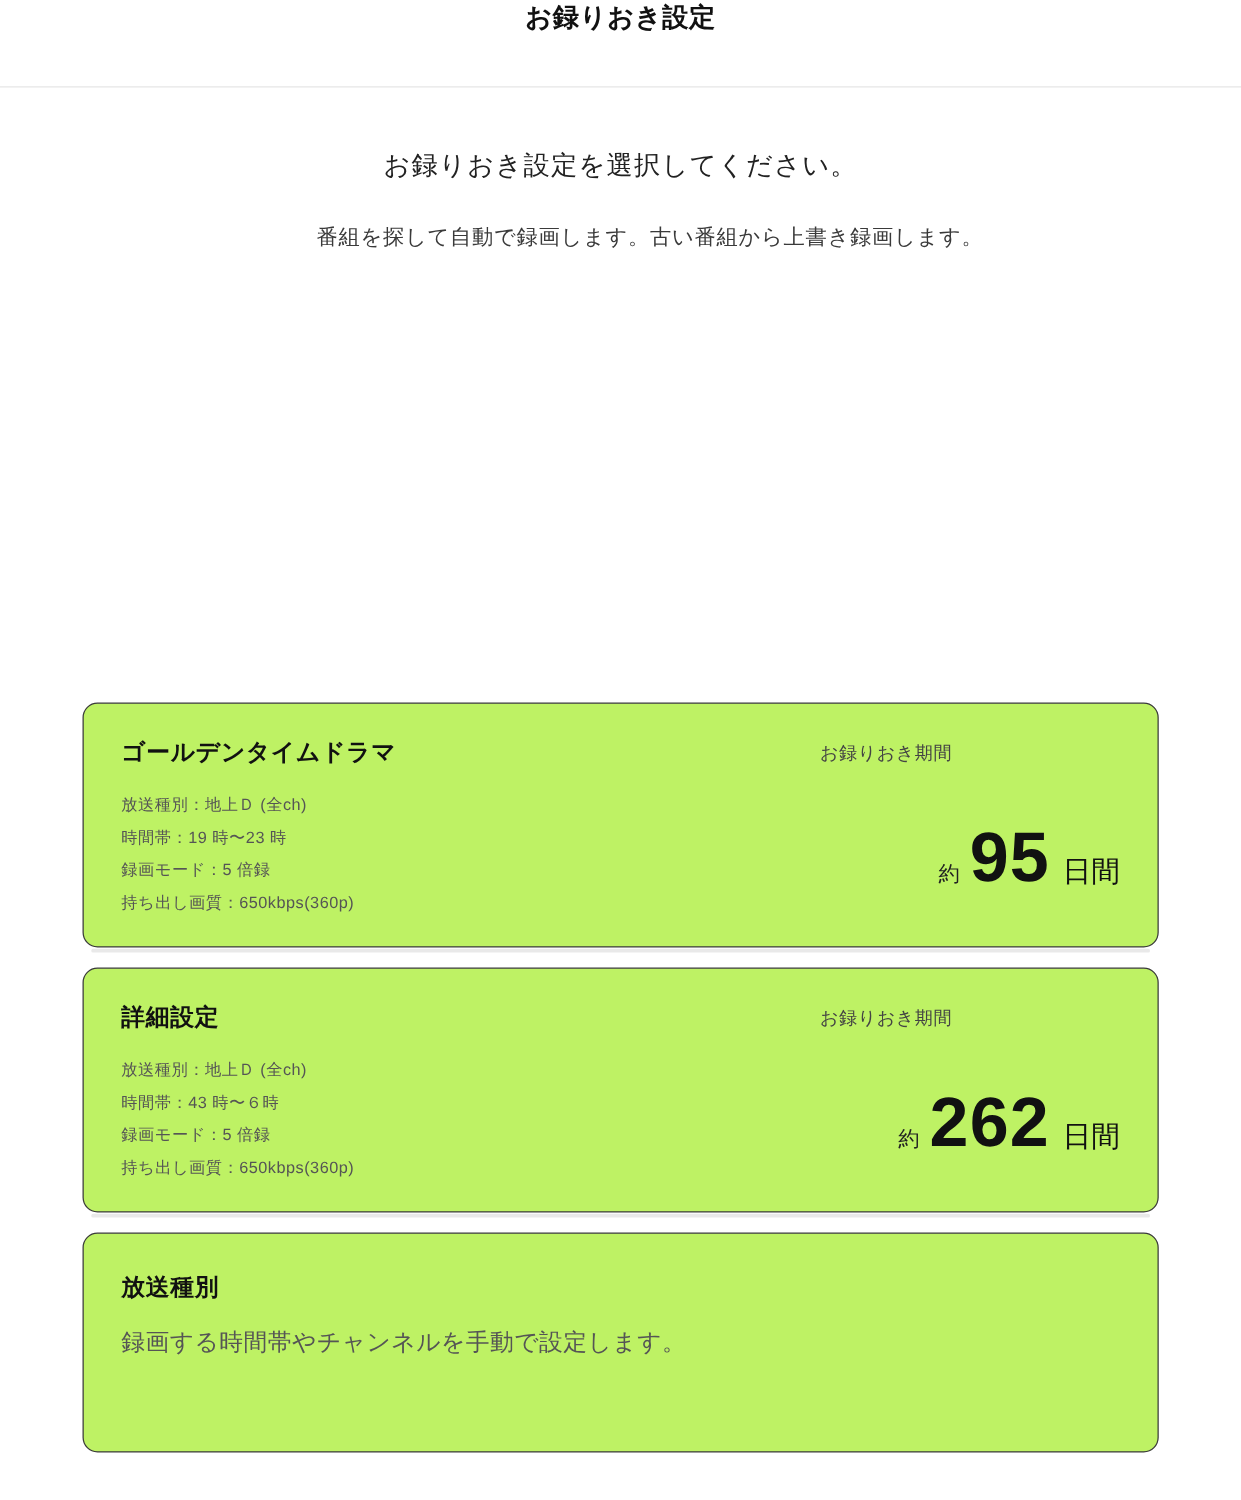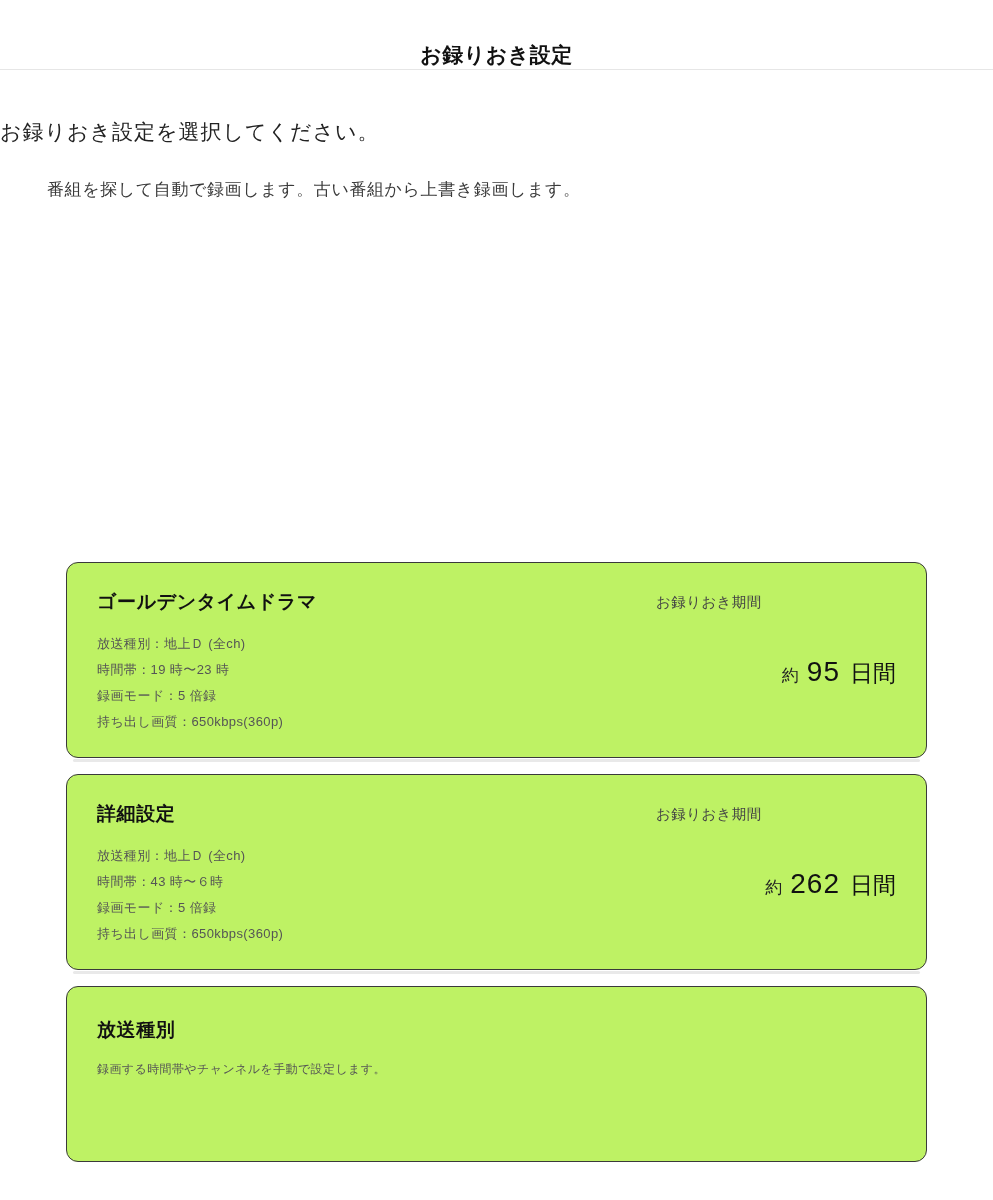--- a/index.html
+++ b/index.html
@@ -15,33 +15,34 @@
     -webkit-font-smoothing: antialiased;
     overflow: hidden;
     position: relative;
   }
 
   
   .header {
     height: 70px;
     box-sizing: border-box;
     display: flex;
-    align-items: flex-end;
+    align-items: flex-start;
     justify-content: center;
     border-bottom: 1px solid #e6e6e6;
   }
   .header-title {
     font-size: 21px;
     font-weight: bold;
     letter-spacing: 0.5px;
     color: #111111;
   }
 
   
   .intro {
+    text-align: center;
     padding-top: 48px;
   }
   .intro-lead {
     font-size: 21px;
     color: #222222;
     letter-spacing: 1px;
     margin: 0;
   }
   .intro-sub {
     font-size: 17px;
@@ -120,42 +121,42 @@
     align-items: baseline;
     justify-content: flex-end;
     white-space: nowrap;
   }
   .period-approx {
     font-size: 17px;
     color: #222222;
     margin-right: 8px;
   }
   .period-number {
-    font-size: 28px;
-    font-weight: 400;
+    font-size: 56px;
+    font-weight: 700;
     color: #111111;
     letter-spacing: 1px;
     line-height: 1;
   }
   .period-unit {
     font-size: 23px;
     color: #111111;
     margin-left: 10px;
   }
 
   
   .card-detail {
     min-height: 176px;
     padding-top: 30px;
   }
   .card-detail .card-title {
     margin-bottom: 18px;
   }
   .card-desc {
-    font-size: 12px;
+    font-size: 19px;
     color: #555555;
     letter-spacing: 0.4px;
     margin: 0;
   }
 </style>
 </head>
 <body>
 
 <div class="header">
   <div class="header-title">お録りおき設定</div>

